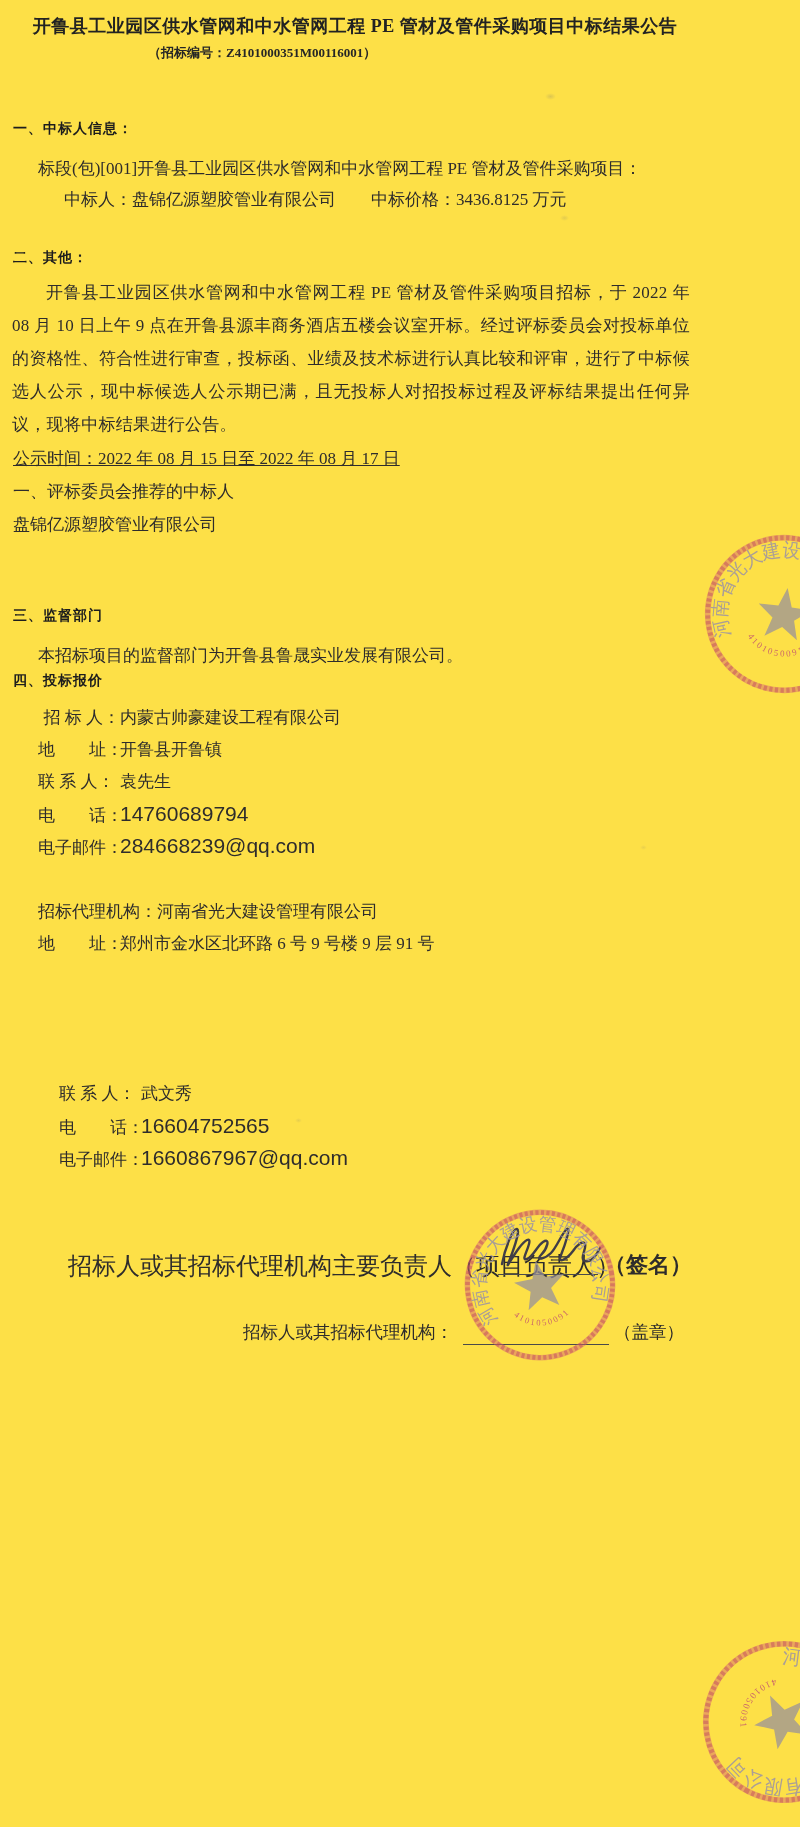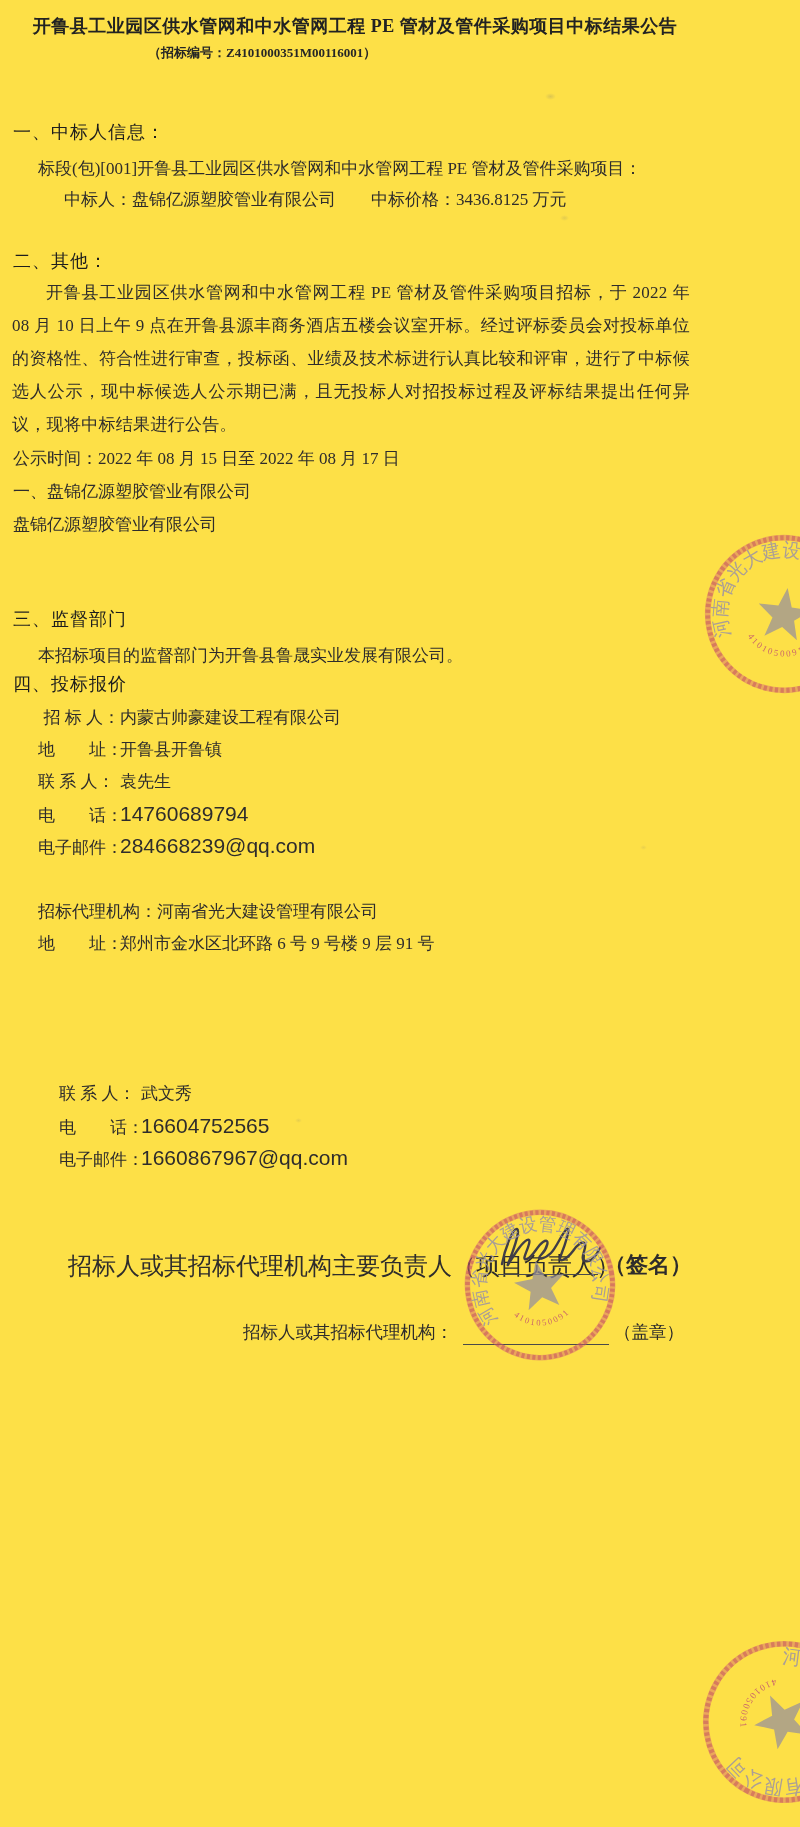--- a/index.html
+++ b/index.html
@@ -9,21 +9,21 @@
     width:800px; height:1827px;
     margin:0 auto;
     background:#fde047;
     overflow:hidden;
     font-family:"Liberation Serif", serif;
     color:#2e2c2c;
   }
   .abs { position:absolute; white-space:nowrap; }
   .title1 { font-size:18px; font-weight:bold; letter-spacing:0.5px; color:#222; }
   .title2 { font-size:13px; font-weight:bold; color:#262626; }
-  .h { font-size:18px; font-weight:normal; color:#1d1d1d; letter-spacing:1px; }
+  .h { font-size:14px; font-weight:bold; color:#1d1d1d; letter-spacing:1px; }
   .t { font-size:17px; }
   .para {
     font-size:17px; line-height:33px; text-align:justify;
     text-indent:34px; white-space:normal; letter-spacing:0.3px;
   }
   .lbl { display:inline-block; width:82px; }
   .lblwide { display:inline-block; }
   .sans { font-family:Liberation Sans, sans-serif; font-size:21px; }
   .uline { position:absolute; height:1.4px; background:#4a4a4a; }
   .smudge { position:absolute; border-radius:50%;
@@ -43,22 +43,22 @@
   <div class="abs t" style="left:38px; top:157px;">标段(包)[001]开鲁县工业园区供水管网和中水管网工程 PE 管材及管件采购项目：</div>
   <div class="abs t" style="left:64px; top:188px;">
     <span>中标人：</span><span>盘锦亿源塑胶管业有限公司</span>
   </div>
   <div class="abs t" style="left:371px; top:188px;">
     <span>中标价格：</span><span>3436.8125 万元</span>
   </div>
 
   <div class="abs h" style="left:13px; top:249px;">二、其他：</div>
   <div class="abs para" style="left:12px; top:276px; width:678px;">开鲁县工业园区供水管网和中水管网工程 PE 管材及管件采购项目招标，于 2022 年 08 月 10 日上午 9 点在开鲁县源丰商务酒店五楼会议室开标。经过评标委员会对投标单位的资格性、符合性进行审查，投标函、业绩及技术标进行认真比较和评审，进行了中标候选人公示，现中标候选人公示期已满，且无投标人对招投标过程及评标结果提出任何异议，现将中标结果进行公告。</div>
-  <div class="abs t" style="left:13px; top:447px;">公示时间：2022 年 08 月 15 日至 2022 年 08 月 17 日</div>
-  <div class="abs t" style="left:13px; top:480px;">一、盘锦亿源塑胶管业有限公司</div>
+  <div class="abs t" style="left:13px; top:447px;text-decoration:underline;">公示时间：2022 年 08 月 15 日至 2022 年 08 月 17 日</div>
+  <div class="abs t" style="left:13px; top:480px;">一、评标委员会推荐的中标人</div>
   <div class="abs t" style="left:13px; top:513px;">盘锦亿源塑胶管业有限公司</div>
 
   <div class="abs h" style="left:13px; top:607px;">三、监督部门</div>
   <div class="abs t" style="left:38px; top:644px;">本招标项目的监督部门为开鲁县鲁晟实业发展有限公司。</div>
 
   <div class="abs h" style="left:13px; top:672px;">四、投标报价</div>
 
   <div class="abs t" style="left:38px; top:706px;text-align:right;">
     <span class="lbl">招 标 人：</span><span>内蒙古帅豪建设工程有限公司</span>
   </div>

